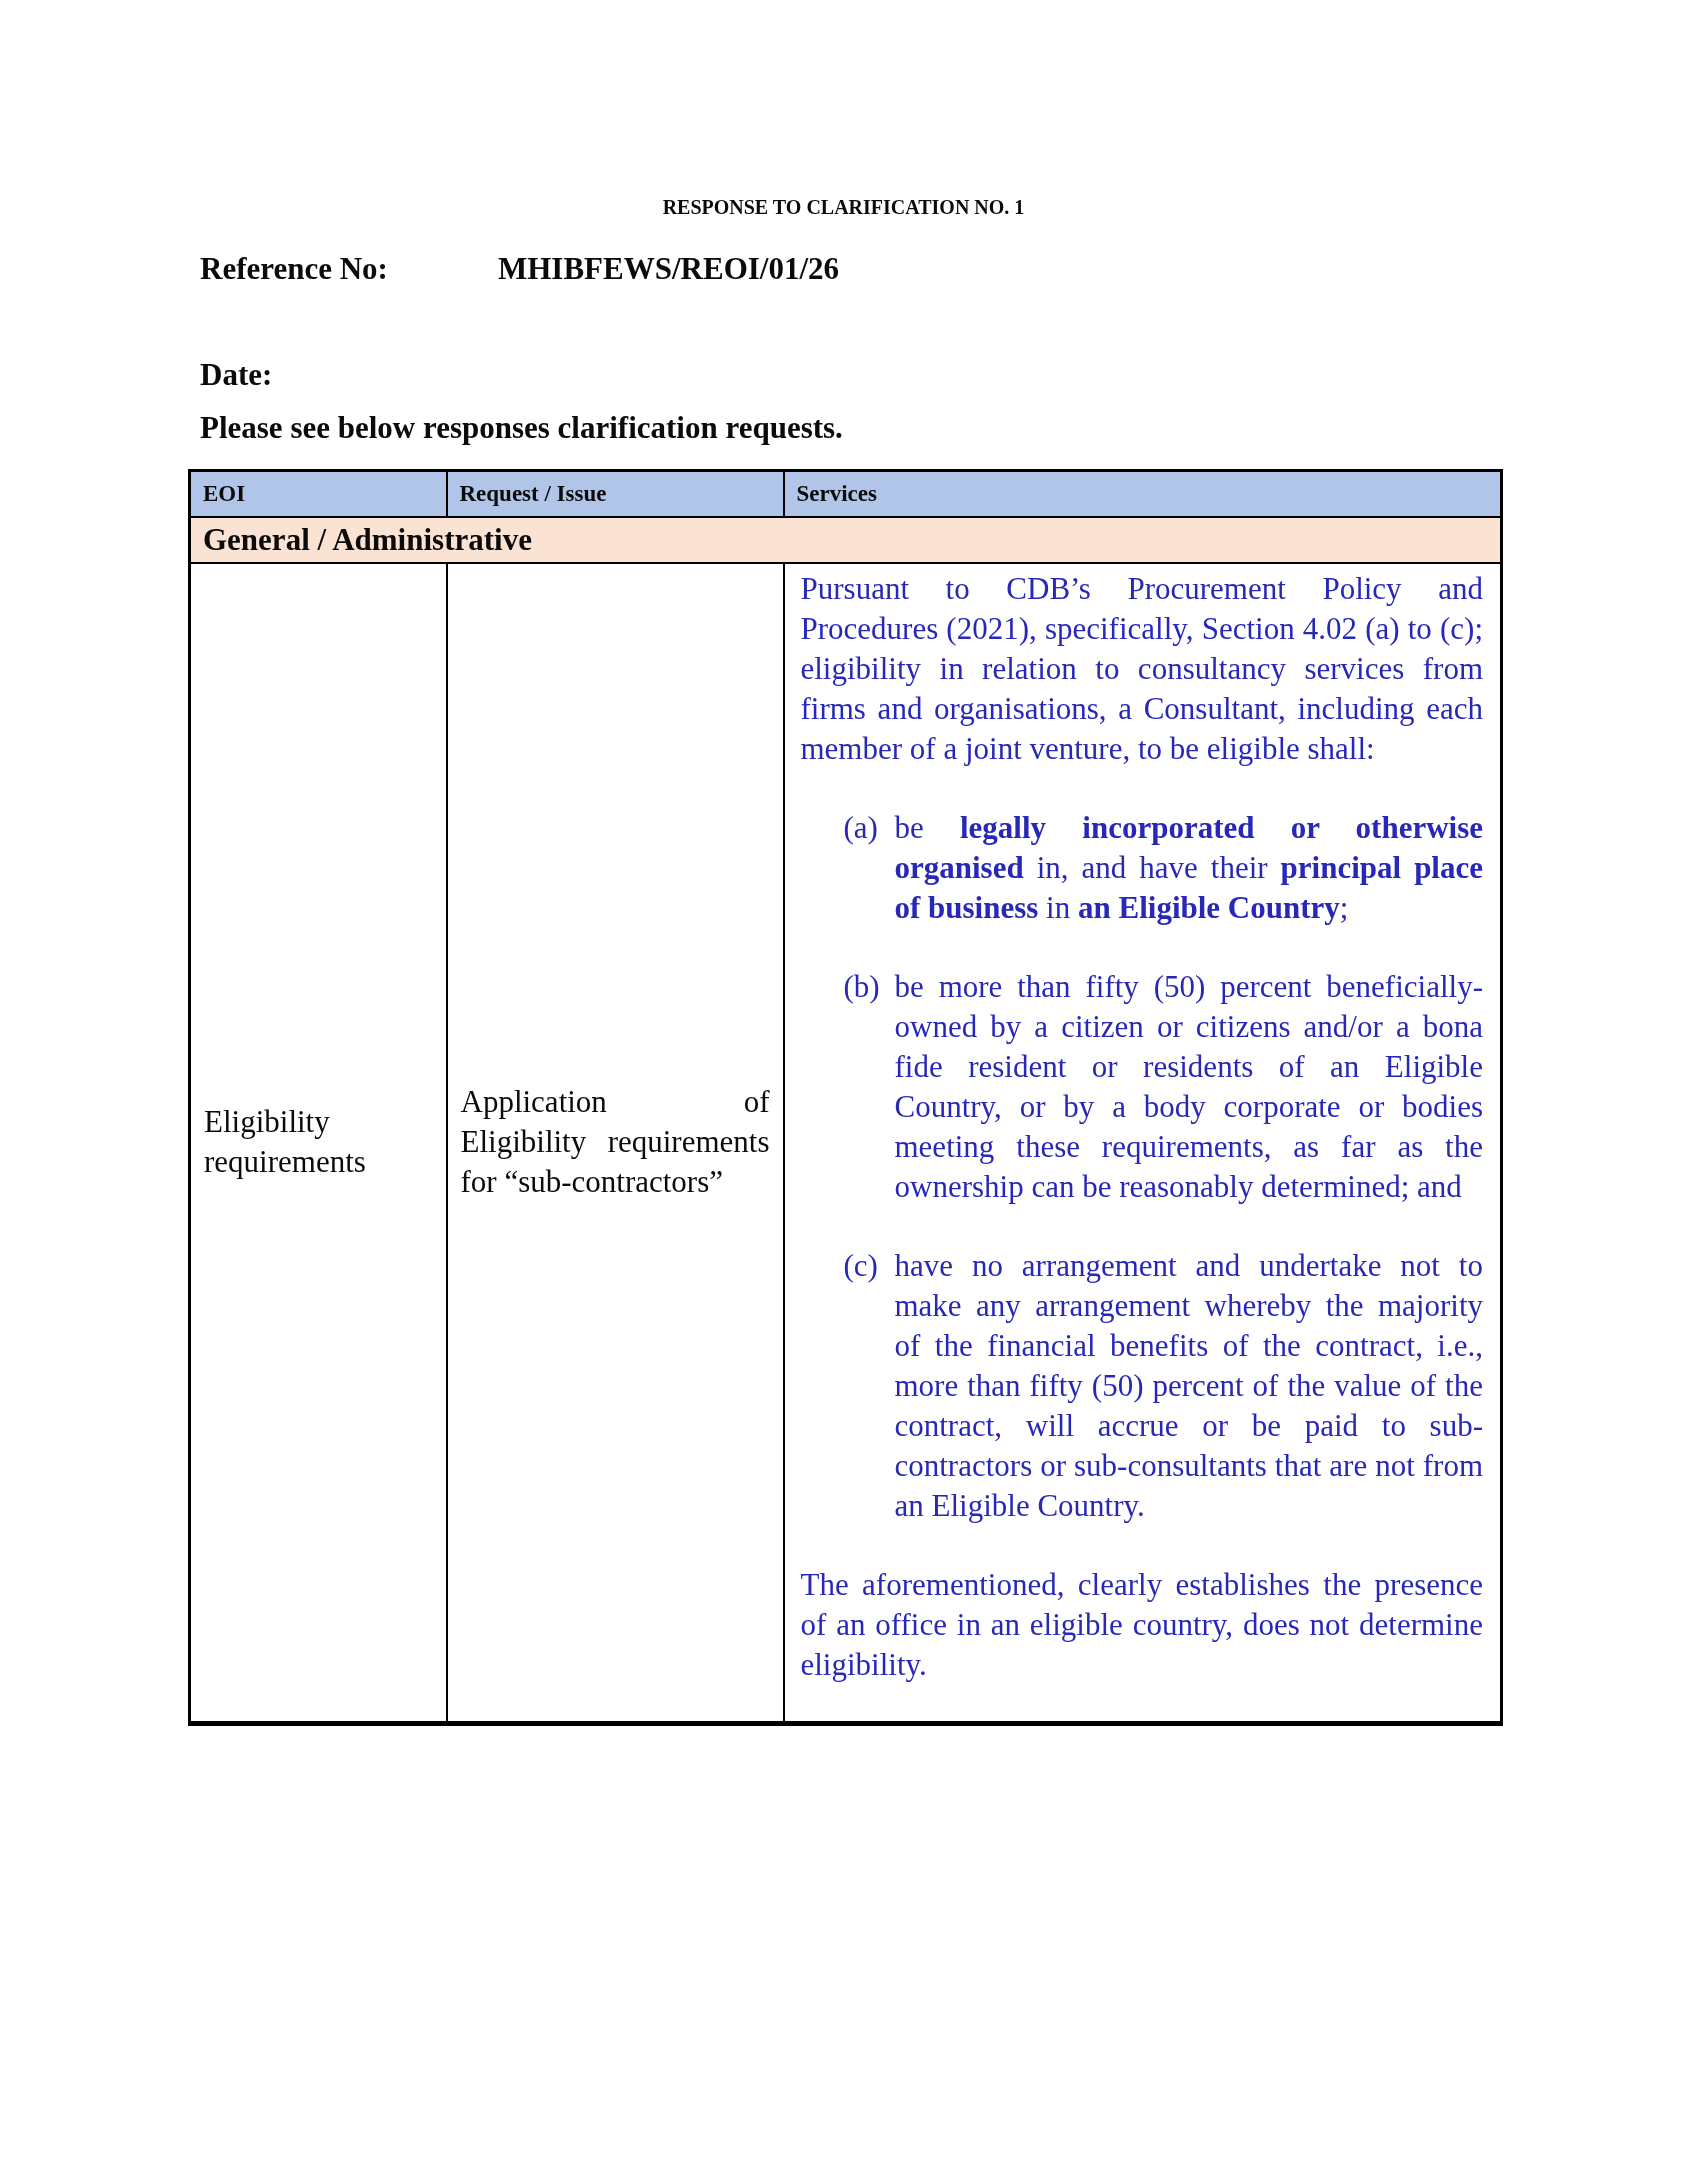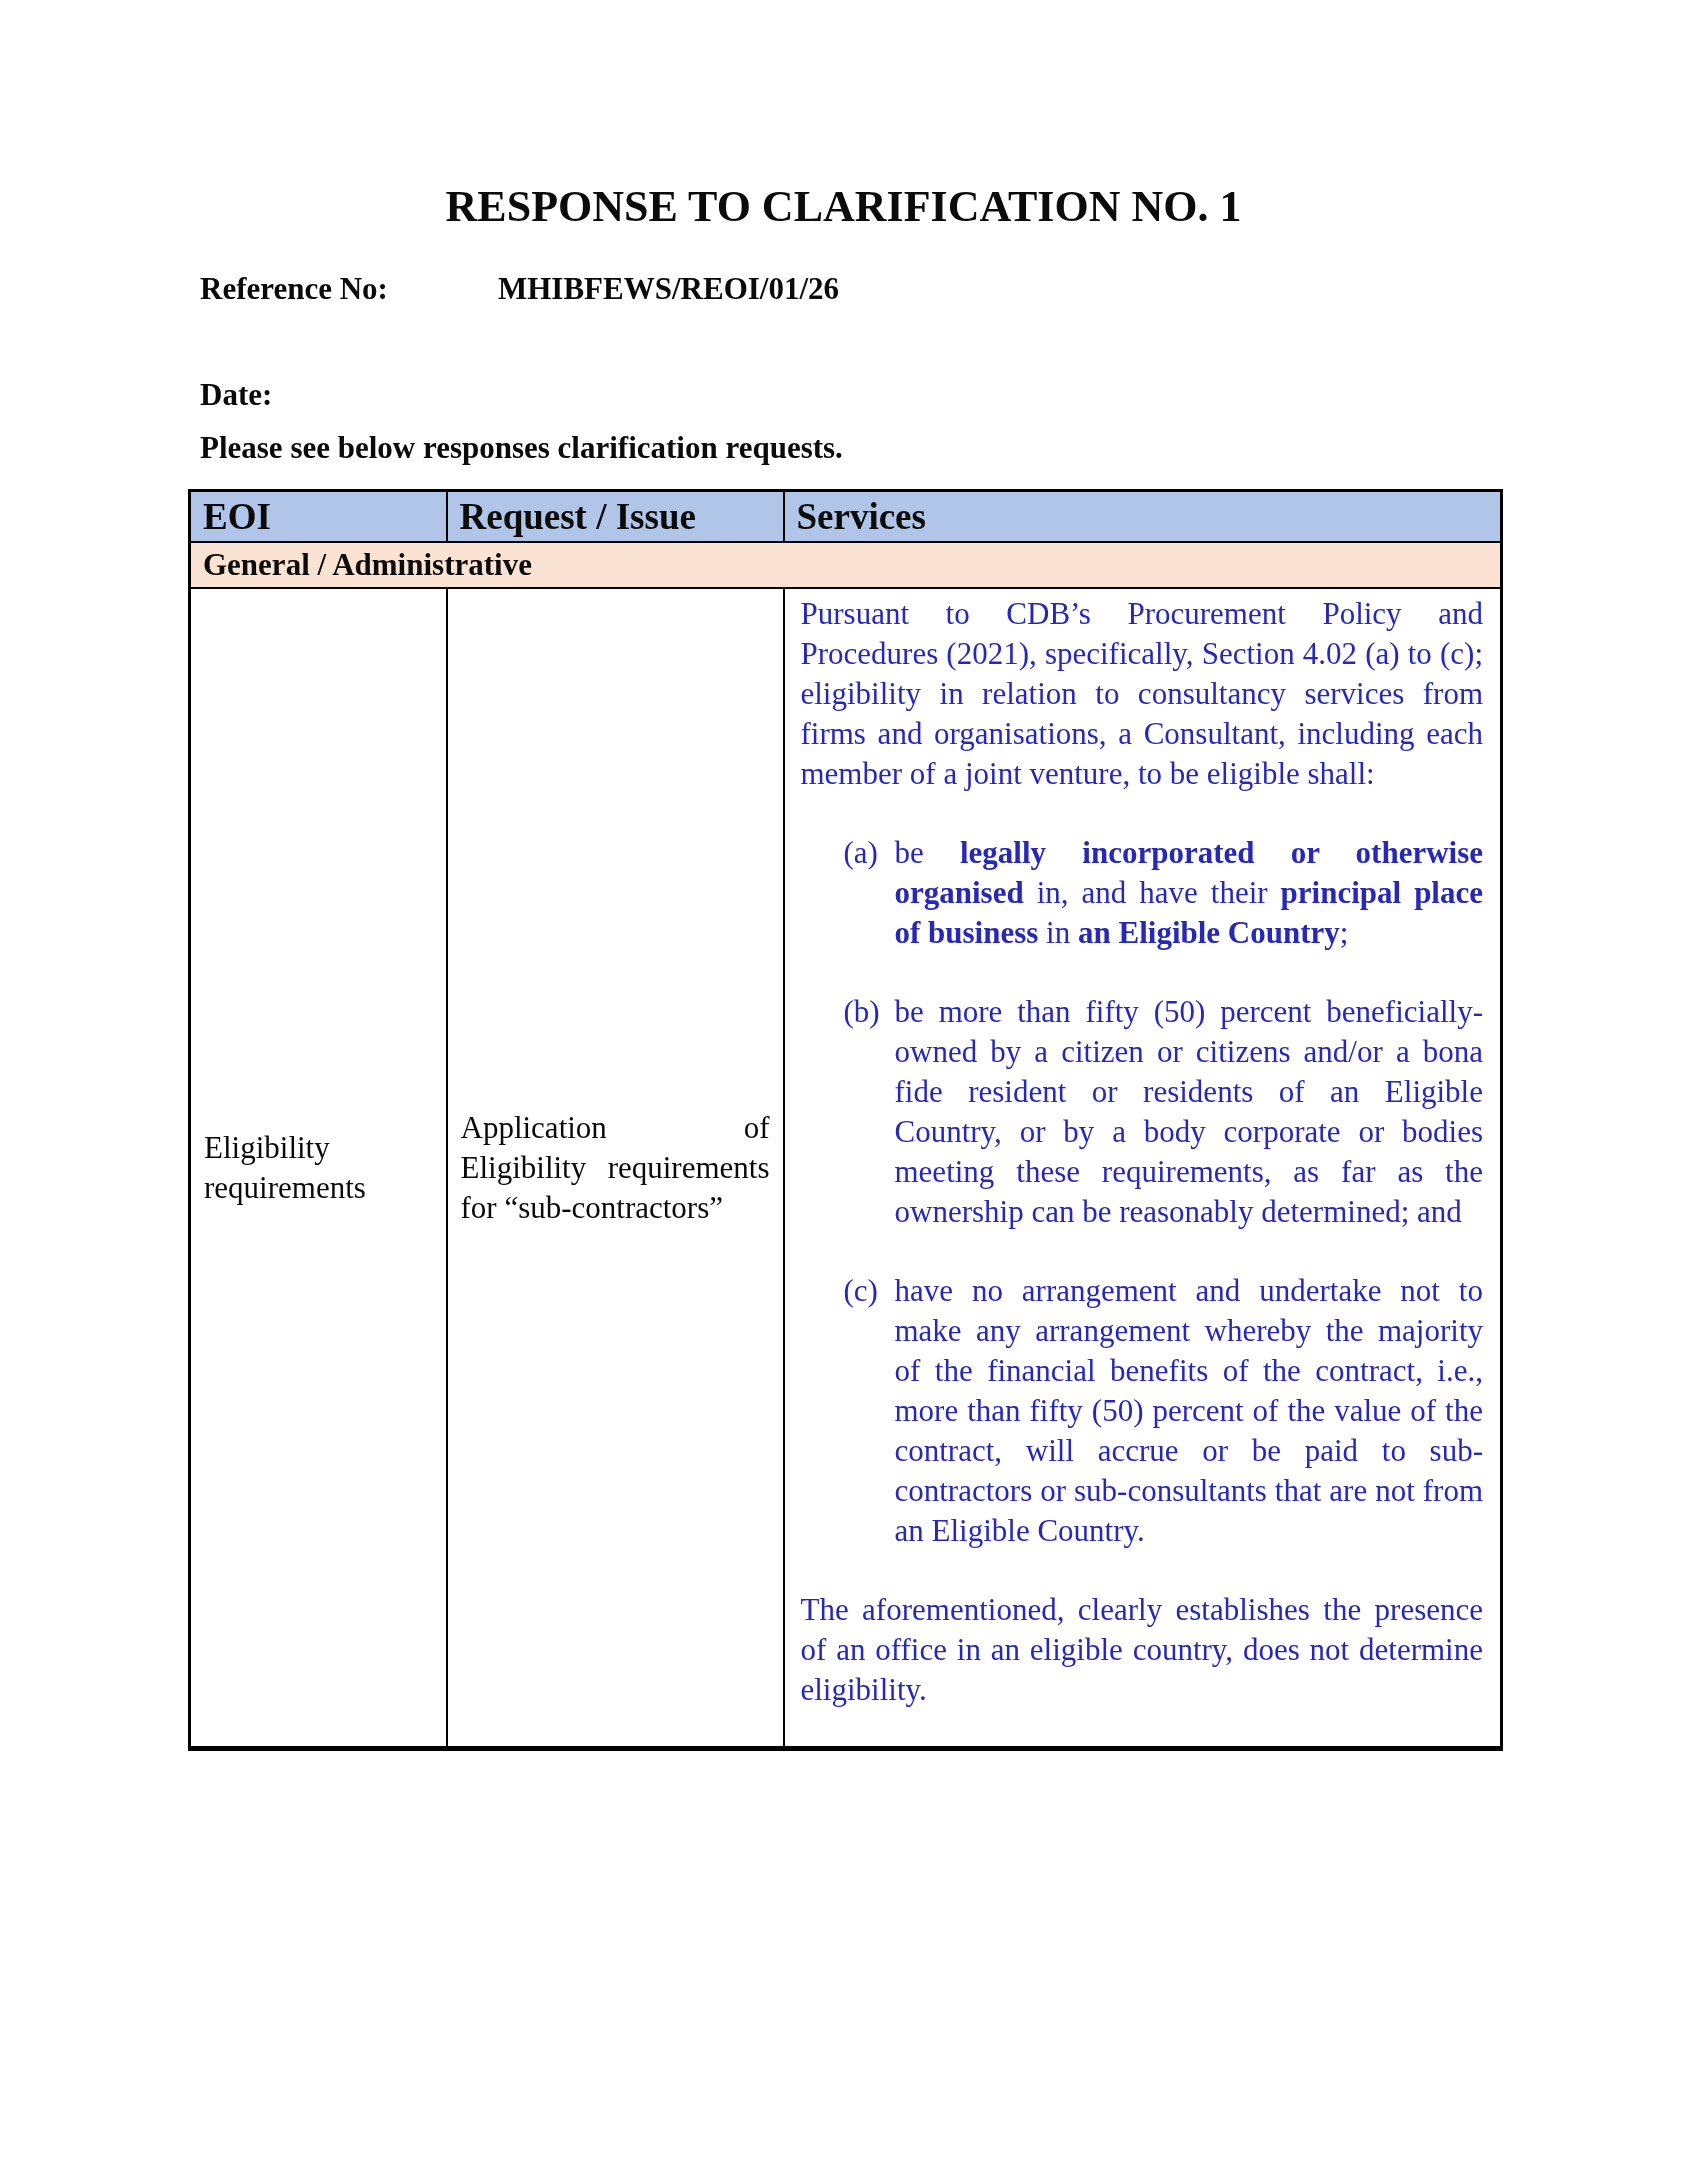--- a/index.html
+++ b/index.html
@@ -9,24 +9,24 @@
     height: 2178px;
     box-sizing: border-box;
     padding: 186px 196px 0 200px;
     background: var(--page-bg, #ffffff);
     font-family: "Liberation Serif", "DejaVu Serif", serif;
     font-size: 31px;
     color: var(--body-text, #0b0b0b);
     overflow: hidden;
   }
   .doc-title {
-    margin: 0 0 40px 0;
+    margin: 0 0 20px 0;
     text-align: center;
     font-weight: bold;
-    font-size: 44px;
+    font-size: 20px;
     line-height: 42px;
   }
   .field-row { display: flex; margin: 0 0 26px 0; }
   .field-label { flex: none; width: 298px; font-weight: bold; line-height: 42px; }
   .field-value { flex: 1; line-height: 42px; }
   .value-bold { font-weight: bold; }
   .row-procurement { margin-bottom: 38px; }
   .row-procurement .field-value { text-align: justify; }
   .row-date { margin-bottom: 11px; }
   .intro-line { margin: 0 0 20px 0; font-weight: bold; line-height: 42px; }
@@ -39,21 +39,21 @@
     border: 3px solid var(--border, #000000);
     border-bottom-width: 5px;
   }
   .clar-table th, .clar-table td {
     border: 2px solid var(--border, #000000);
     box-sizing: border-box;
   }
   .clar-table th {
     background: var(--header-bg, #b0c5e7);
     font-weight: bold;
-    font-size: 37px;
+    font-size: 23px;
     text-align: left;
     padding: 3px 12px;
     height: 46px;
   }
   .section-cell {
     background: var(--section-bg, #fbe3d3);
     font-weight: bold;
     padding: 3px 12px;
     height: 46px;
   }

